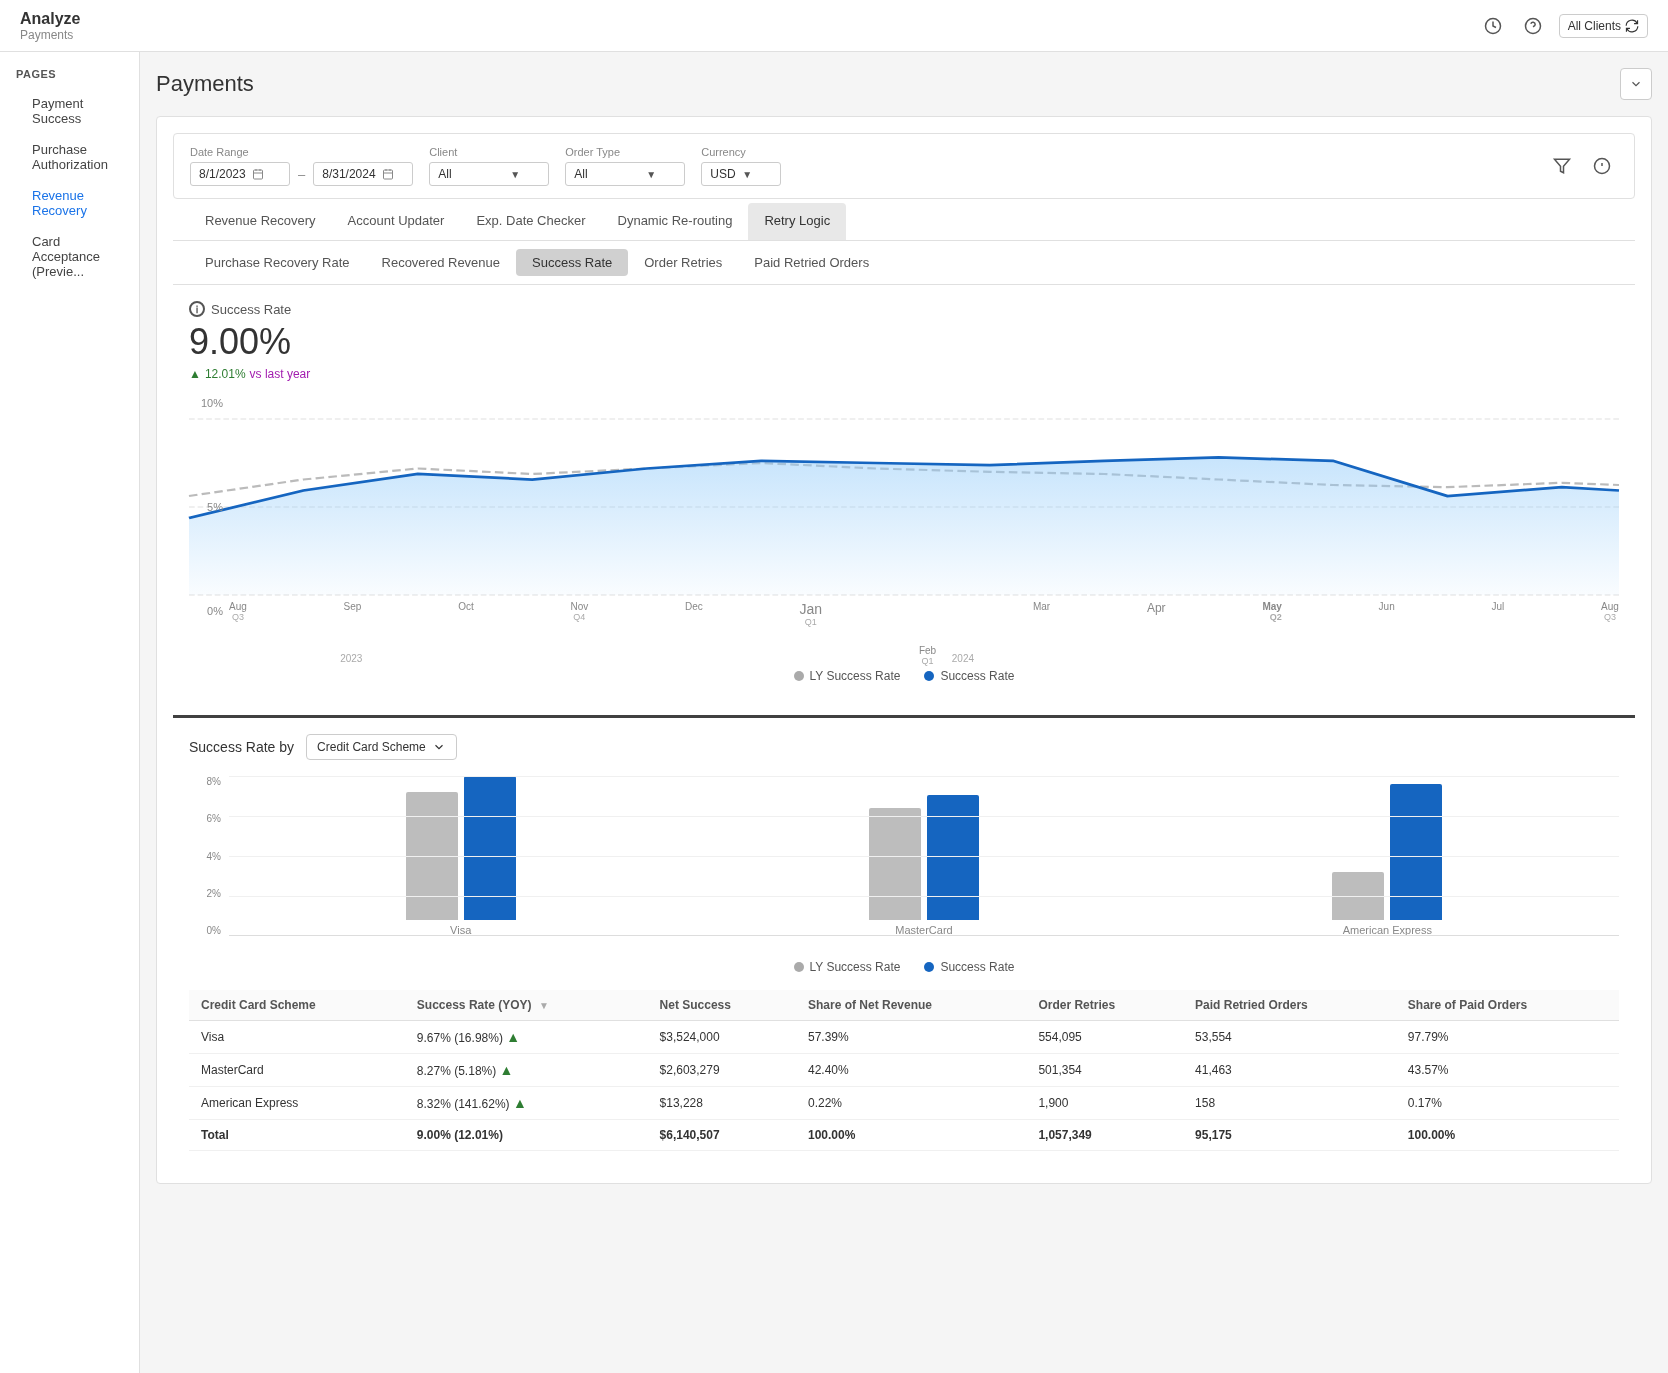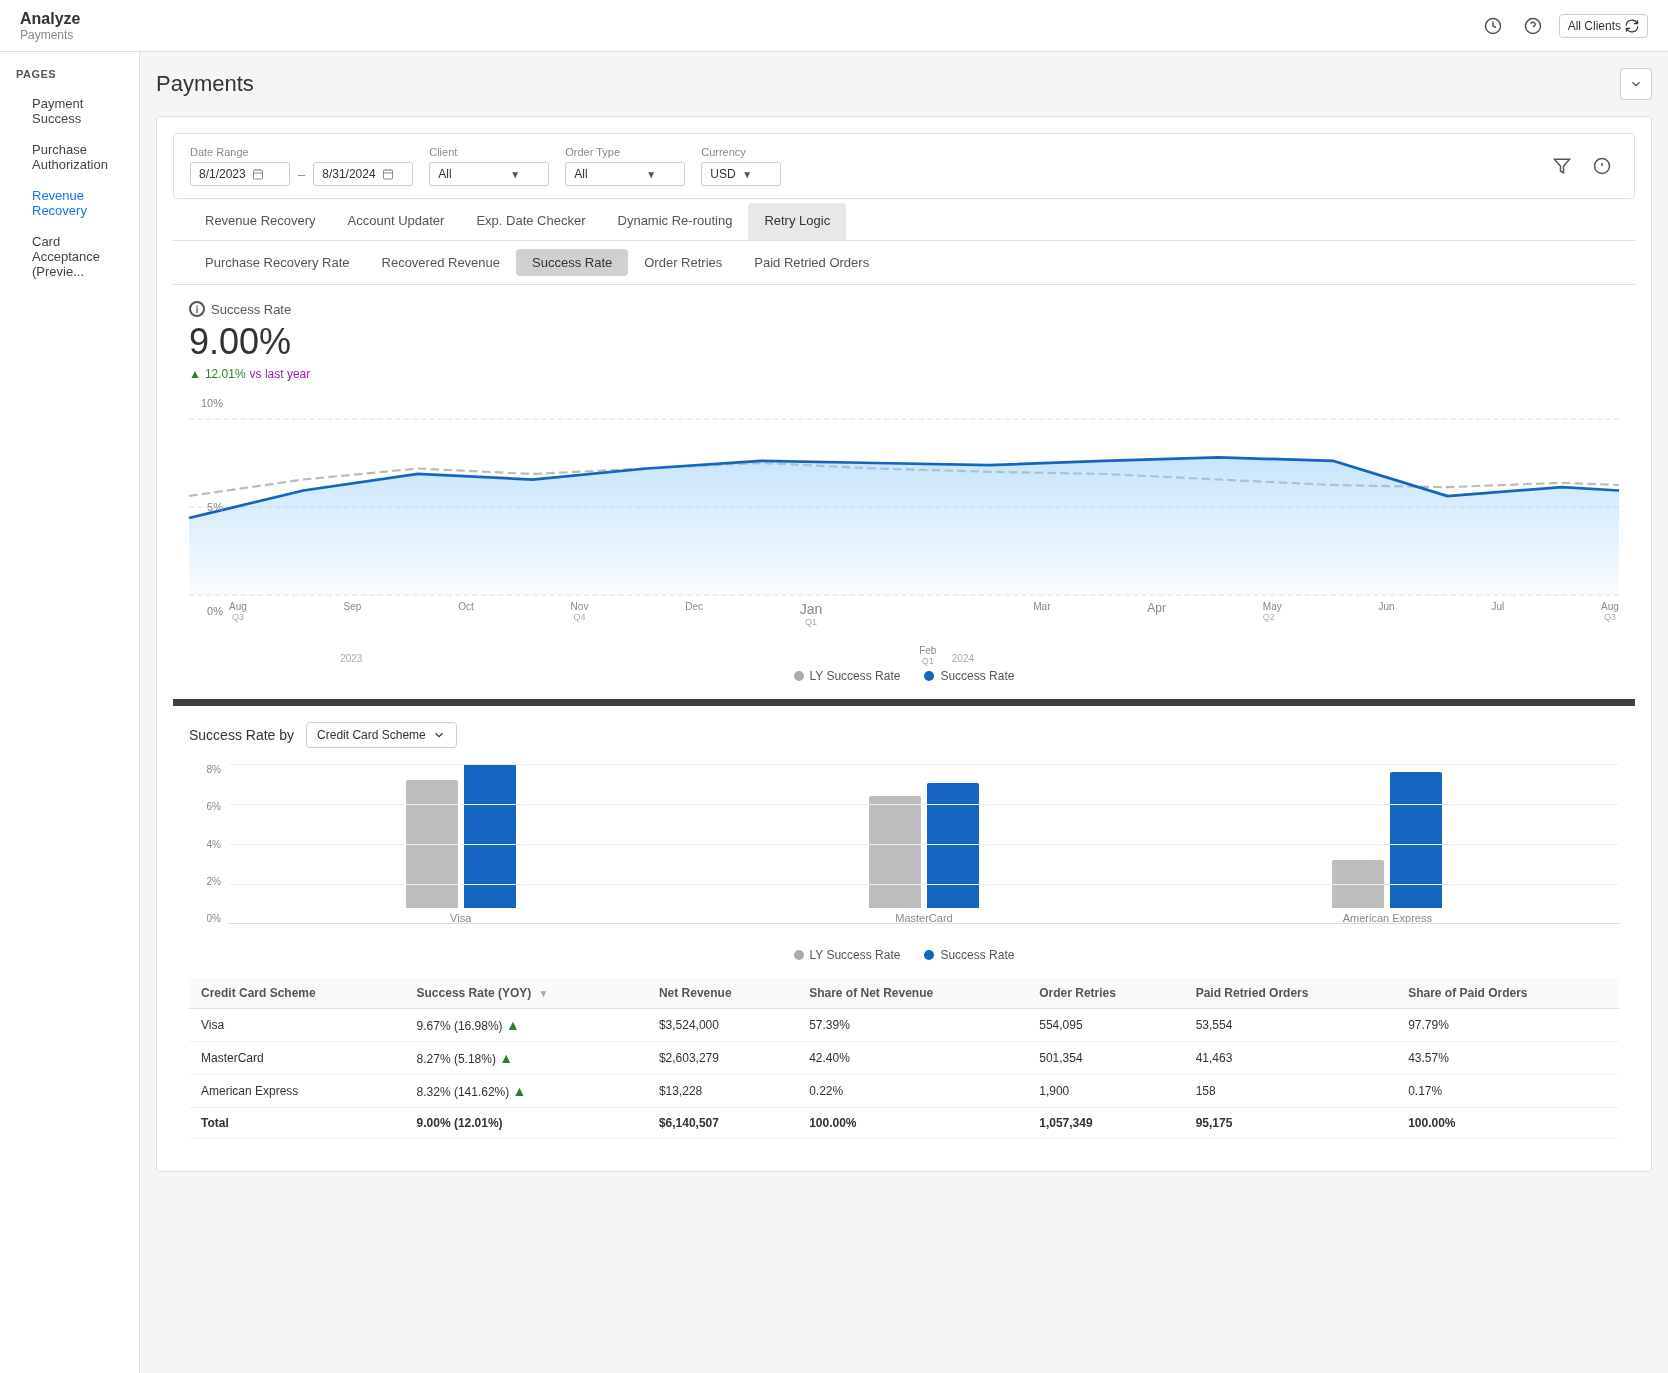--- a/index.html
+++ b/index.html
@@ -293,21 +293,21 @@
             <div style="text-align:center;margin-top:44px;">
               <div style="font-size:10px;color:#888;">Feb</div>
               <div style="font-size:9px;color:#aaa;">Q1</div>
             </div>
             <div style="text-align:center;">
                 <div style="font-size:10px;color:#888;">Mar</div>
               </div>
             <div style="text-align:center;">
                 <div style="font-size:12px;color:#888;">Apr</div>
               </div>
-            <div style="text-align:left;">
+            <div style="text-align:right;font-weight:bold;">
               <div style="font-size:10px;color:#888;">May</div>
               <div style="font-size:9px;color:#aaa;">Q2</div>
             </div>
             <div style="text-align:center;">
                 <div style="font-size:10px;color:#888;">Jun</div>
               </div>
             <div style="text-align:center;">
                 <div style="font-size:10px;color:#888;">Jul</div>
               </div>
             <div style="text-align:center;">
@@ -328,21 +328,21 @@
             <div class="legend-dot legend-dot-gray"></div>
             <span>LY Success Rate</span>
           </div>
           <div class="legend-item">
             <div class="legend-dot legend-dot-blue"></div>
             <span>Success Rate</span>
           </div>
         </div>
       </div>
 
-      <div style="padding: 16px; border-top: 7px solid #404040;">
+      <div style="padding: 16px; border-top: 3px solid #404040; margin-top: 16px;">
         <div class="section-header">
           <span class="section-title">Success Rate by</span>
           <div class="dropdown-btn">
             <span>Credit Card Scheme</span>
             <svg width="14" height="14" viewBox="0 0 24 24" fill="none" stroke="currentColor" stroke-width="2">
                 <polyline points="6 9 12 15 18 9"></polyline>
               </svg>
           </div>
         </div>
 
@@ -403,21 +403,21 @@
         </div>
 
         <table class="data-table">
           <thead>
             <tr>
               <th>Credit Card Scheme</th>
               <th>
                 Success Rate (YOY)
                 <span class="sort-icon">▼</span>
               </th>
-              <th>Net Revenue</th>
+              <th>Net Success</th>
               <th>Share of Net Revenue</th>
               <th>Order Retries</th>
               <th>Paid Retried Orders</th>
               <th>Share of Paid Orders</th>
             </tr>
           </thead>
           <tbody id="table-body">
           <tr>
     <td>Visa</td>
     <td style="white-space:nowrap;">

